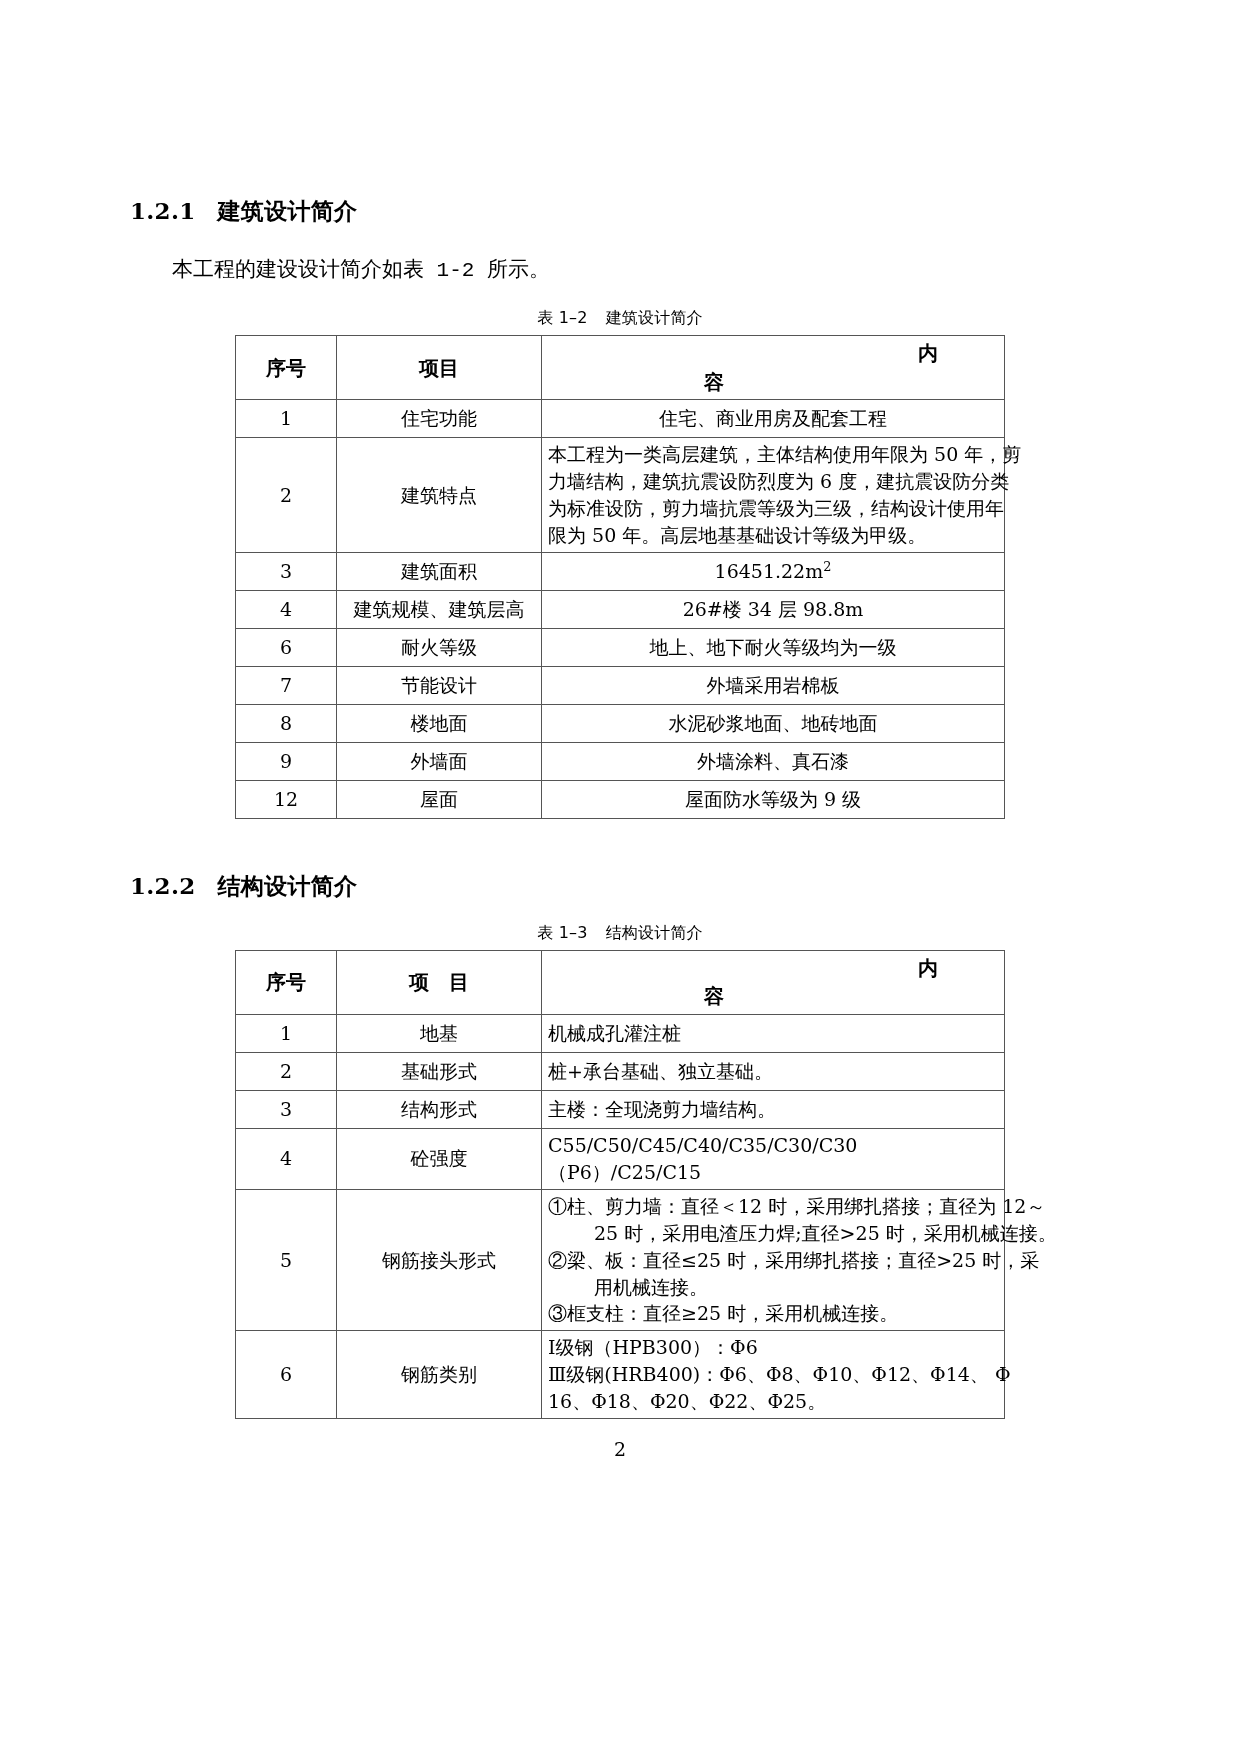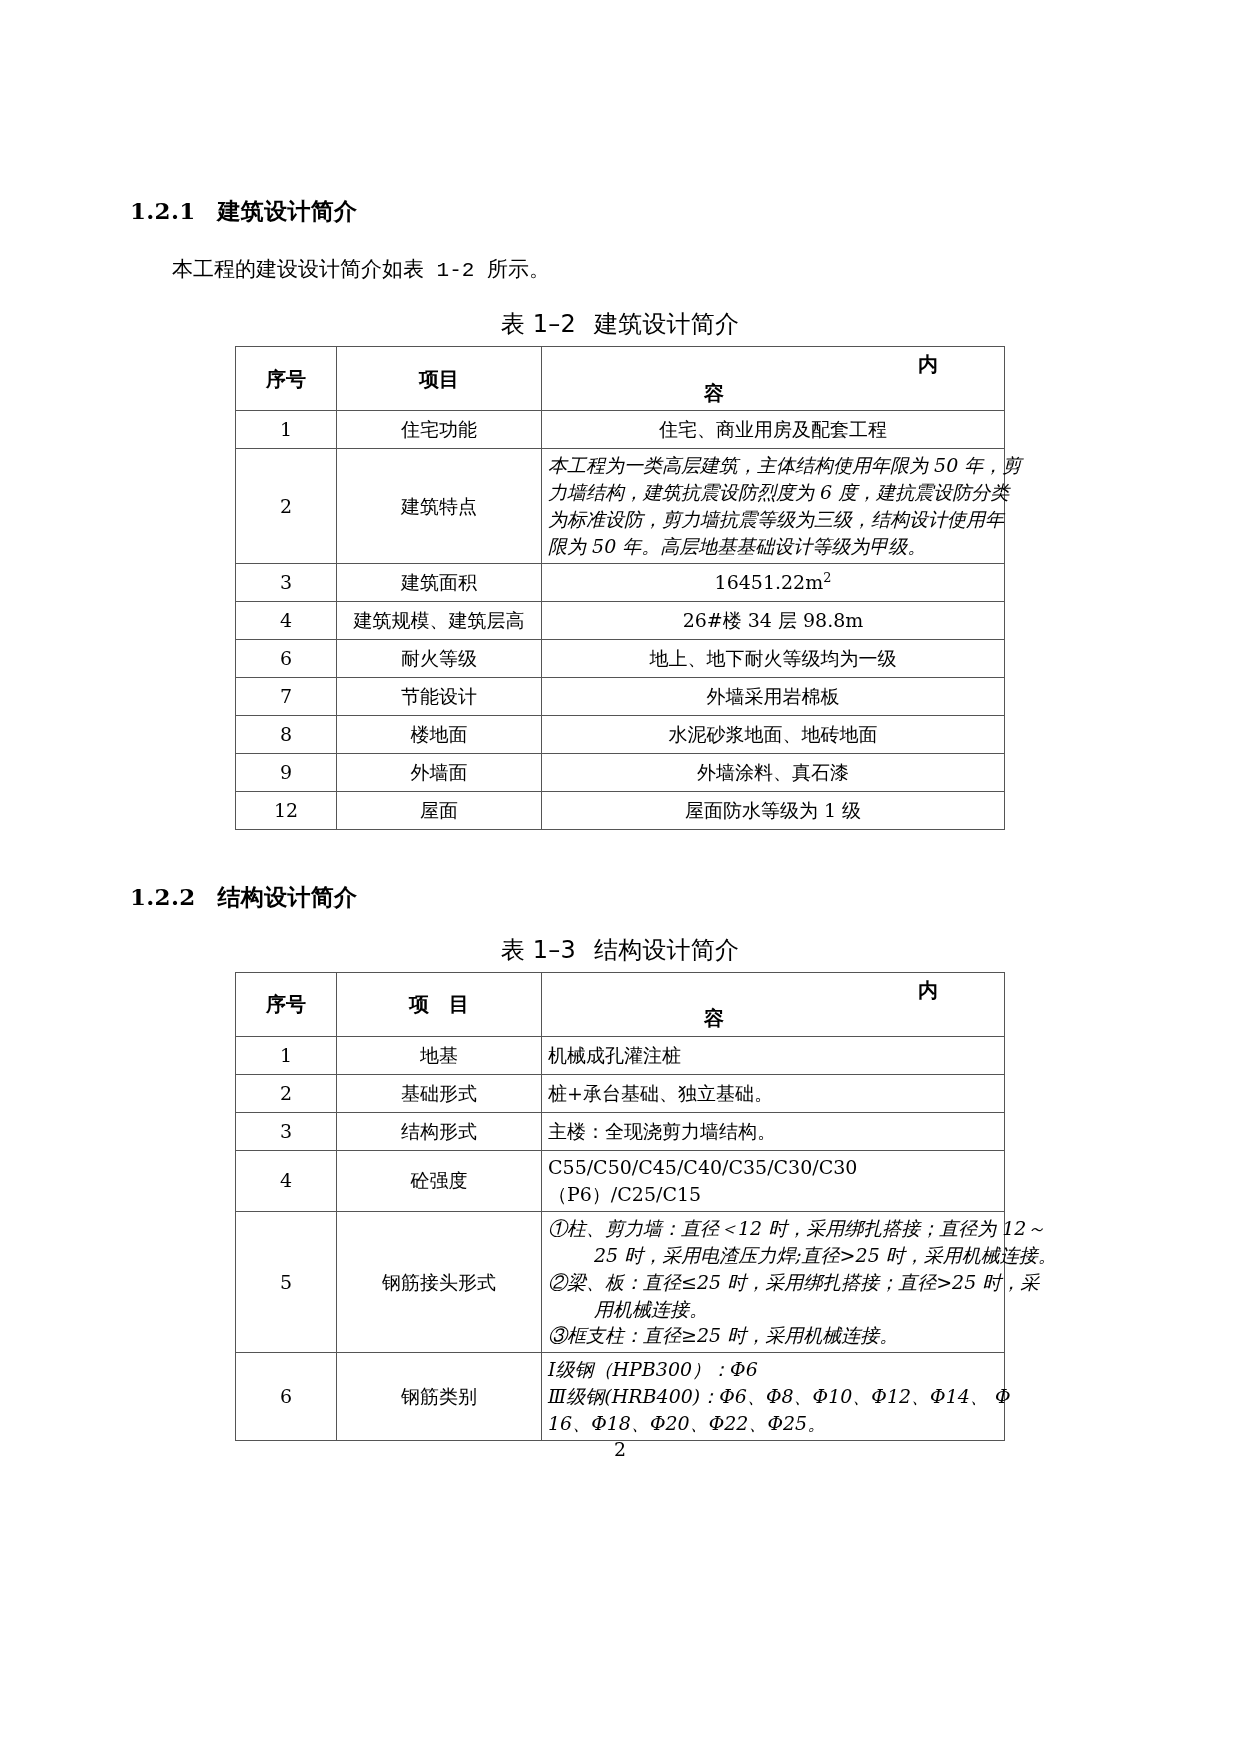--- a/index.html
+++ b/index.html
@@ -48,21 +48,21 @@
   p.body-text {
     font-family: Liberation Mono, monospace;
     font-size: 21px;
     line-height: 1.45;
     margin: 30px 0 0 0;
     text-indent: 42px;
   }
 
   p.table-caption {
     font-family: "DejaVu Sans", sans-serif;
-    font-size: 24px;
+    font-size: 16px;
     margin: 22px 0 6px 0;
     text-align: center;
     font-weight: normal;
     letter-spacing: 0.2px;
   }
   p.table-caption .cap-gap { display:inline-block; width: 18px; }
 
   
   table.doc-table {
     border-collapse: collapse;
@@ -93,21 +93,20 @@
 
   .row-h { height: 38px; }
   .hdr-nei { display:inline-block; width: 330px; text-align: right; }
   .hdr-rong { display:inline-block; width: 330px; text-align: left; padding-left: 96px; box-sizing: border-box;}
 
   .multiline {
     text-align: justify;
     text-align-last: left;
     padding: 6px 8px 6px 10px;
     line-height: 1.62;
-    font-style: italic;
   }
   .multiline .ln { display: block; white-space: nowrap; }
   .multiline .ln.indent { padding-left: 46px; }
 
   sup { font-size: 0.68em; vertical-align: super; line-height: 0; }
 
   
   .page-number {
     position: absolute;
     left: 0;
@@ -186,21 +185,21 @@
           <td class="c-content">水泥砂浆地面、地砖地面</td>
         </tr>
         <tr class="row-h">
           <td class="c-num">9</td>
           <td class="c-item">外墙面</td>
           <td class="c-content">外墙涂料、真石漆</td>
         </tr>
         <tr class="row-h">
           <td class="c-num">12</td>
           <td class="c-item">屋面</td>
-          <td class="c-content">屋面防水等级为 1 级</td>
+          <td class="c-content">屋面防水等级为 9 级</td>
         </tr>
       </tbody>
     </table>
 
     <h2 class="section-heading" style="margin-top:52px;">
       <span class="num">1.2.2</span><span>结构设计简介</span>
     </h2>
 
 
     <p class="table-caption">

